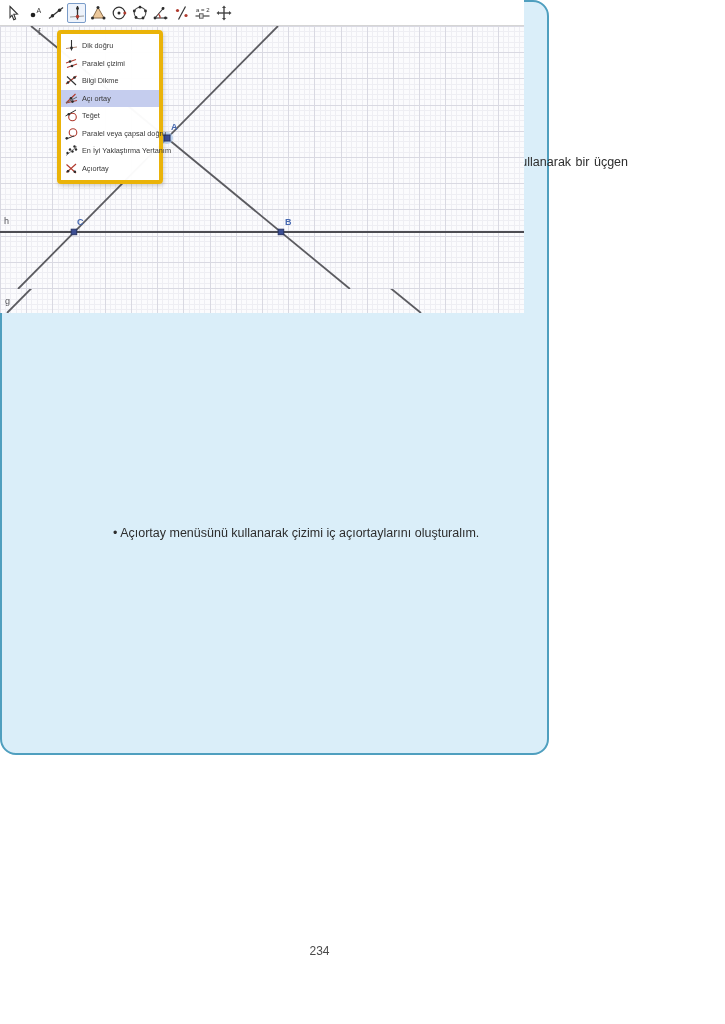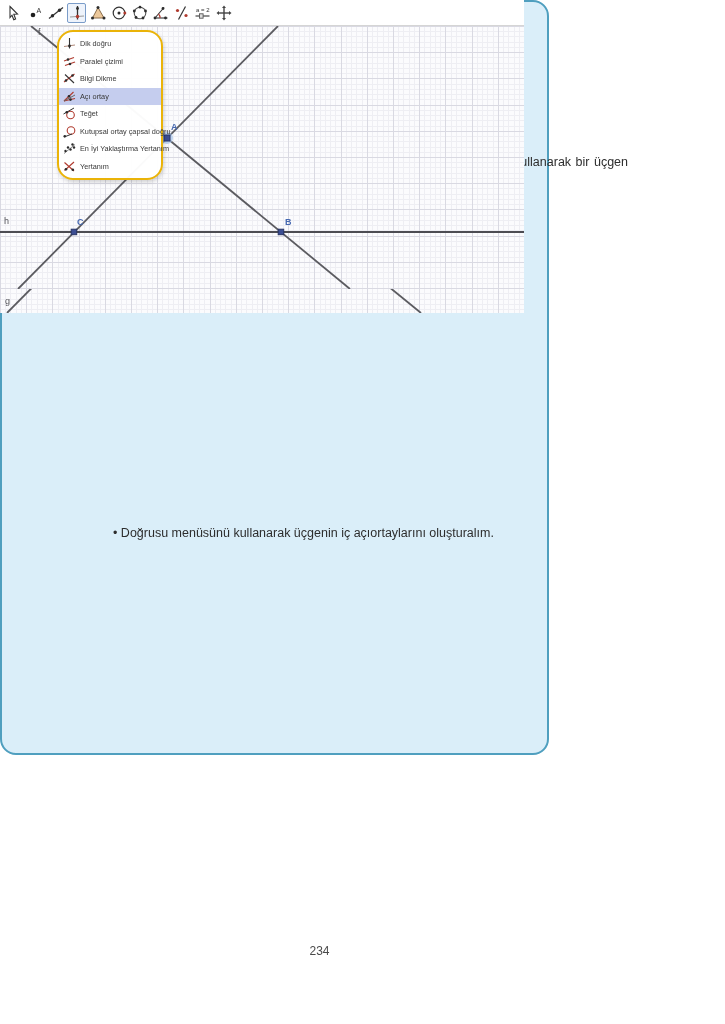--- a/index.html
+++ b/index.html
@@ -63,21 +63,21 @@
   .tool { width:19px; height:20px; display:flex; align-items:center; justify-content:center;
     border:1px solid transparent; border-radius:2px; }
   .tool.selected { border:1px solid #7a9cc9; background:#eef3fb; }
   .shot2-grid { position:absolute; left:0; top:26px; width:524px; height:263px; }
 
   .gg-label { position:absolute; font-size:9px; color:#55555a; }
   .pt-label { position:absolute; font-size:9px; color:#4668b0; font-weight:bold; }
 
   
   .menu { position:absolute; left:57px; top:30px; width:106px;
-    background:rgba(255,255,255,.97); border:2px solid #eab308; border-radius:16px;
+    background:rgba(255,255,255,.97); border:4px solid #eab308; border-radius:4px;
     box-shadow:1px 2px 4px rgba(0,0,0,.18); padding:3px 0; z-index:5; }
   .menu-item { height:17.5px; display:flex; align-items:center; gap:4px; padding:0 4px; cursor:default; }
   .menu-item.selected { background:#c5cdee; }
   .menu-item .mi-label { font-size:7.3px; color:#383838; white-space:nowrap; }
   .menu-item svg { flex:0 0 auto; }
 
   .page-num { position:absolute; left:0; top:944px; width:639px; text-align:center;
     font-size:12px; color:#4a4a4a; }
 </style>
 </head>
@@ -116,21 +116,21 @@
       <rect x="84.5" y="229.5" width="5.5" height="5.5" fill="#3b4d92" stroke="#283566" stroke-width="1"></rect>
     </svg>
     <span class="gg-label" style="left:45px; top:1px;">f</span>
     <span class="gg-label" style="left:5px;  top:296px;">g</span>
     <span class="gg-label" style="left:6px;  top:216px;">h</span>
     <span class="pt-label" style="left:196px; top:112px;">A</span>
     <span class="pt-label" style="left:327px; top:218px;">B</span>
     <span class="pt-label" style="left:90px;  top:218px;">C</span>
   </div>
 
-  <p class="bullet bullet2">• Doğrusu menüsünü kullanarak üçgenin iç açıortaylarını oluşturalım.</p>
+  <p class="bullet bullet2">• Açıortay menüsünü kullanarak çizimi iç açıortaylarını oluşturalım.</p>
 
   <div class="shot2">
 
     <div class="gg-toolbar">
       <div class="tool">
         <svg width="16" height="16" viewBox="0 0 16 16">
           <path d="M4 1.5 L11.5 9 L7.8 9.2 L9.6 14 L7.8 14.8 L6 10.2 L4 12.5 Z" fill="#fff" stroke="#333" stroke-width="1.1"></path>
         </svg>
       </div>
       <div class="tool">
@@ -282,21 +282,21 @@
         </svg>
         <span class="mi-label">Teğet</span>
       </div>
 
       <div class="menu-item">
         <svg width="13" height="13" viewBox="0 0 13 13">
           <circle cx="8" cy="5.5" r="3.8" fill="none" stroke="#b03a2e" stroke-width="1.1"></circle>
           <line x1="1" y1="12" x2="9" y2="9" stroke="#333" stroke-width="1"></line>
           <circle cx="1.8" cy="11.2" r="1.3" fill="#2c2c2c"></circle>
         </svg>
-        <span class="mi-label">Kutupsal ortay çapsal doğru</span>
+        <span class="mi-label">Paralel veya çapsal doğru</span>
       </div>
 
       <div class="menu-item">
         <svg width="13" height="13" viewBox="0 0 13 13">
           <line x1="1" y1="11.5" x2="12" y2="2.5" stroke="#888" stroke-width="1"></line>
           <circle cx="2.5" cy="9" r="1.2" fill="#2c2c2c"></circle>
             <circle cx="5" cy="5.5" r="1.2" fill="#2c2c2c"></circle>
           <circle cx="7.5" cy="7.5" r="1.2" fill="#2c2c2c"></circle>
             <circle cx="9.5" cy="2.5" r="1.2" fill="#2c2c2c"></circle>
           <circle cx="11" cy="5.5" r="1.2" fill="#2c2c2c"></circle>
@@ -304,20 +304,20 @@
         <span class="mi-label">En İyi Yaklaştırma Yertanım</span>
       </div>
 
       <div class="menu-item">
         <svg width="13" height="13" viewBox="0 0 13 13">
           <line x1="1.5" y1="2.5" x2="11" y2="11" stroke="#b03a2e" stroke-width="1.1"></line>
           <line x1="1.5" y1="10.5" x2="11" y2="2" stroke="#b03a2e" stroke-width="1.1"></line>
           <circle cx="3" cy="9.2" r="1.3" fill="#2c2c2c"></circle>
             <circle cx="9.8" cy="9.8" r="1.3" fill="#2c2c2c"></circle>
         </svg>
-        <span class="mi-label">Yertanım</span>
+        <span class="mi-label">Açıortay</span>
       </div>
 
     </div>
   </div>
 
   <div class="page-num">234</div>
 </div>
 
 </body></html>

